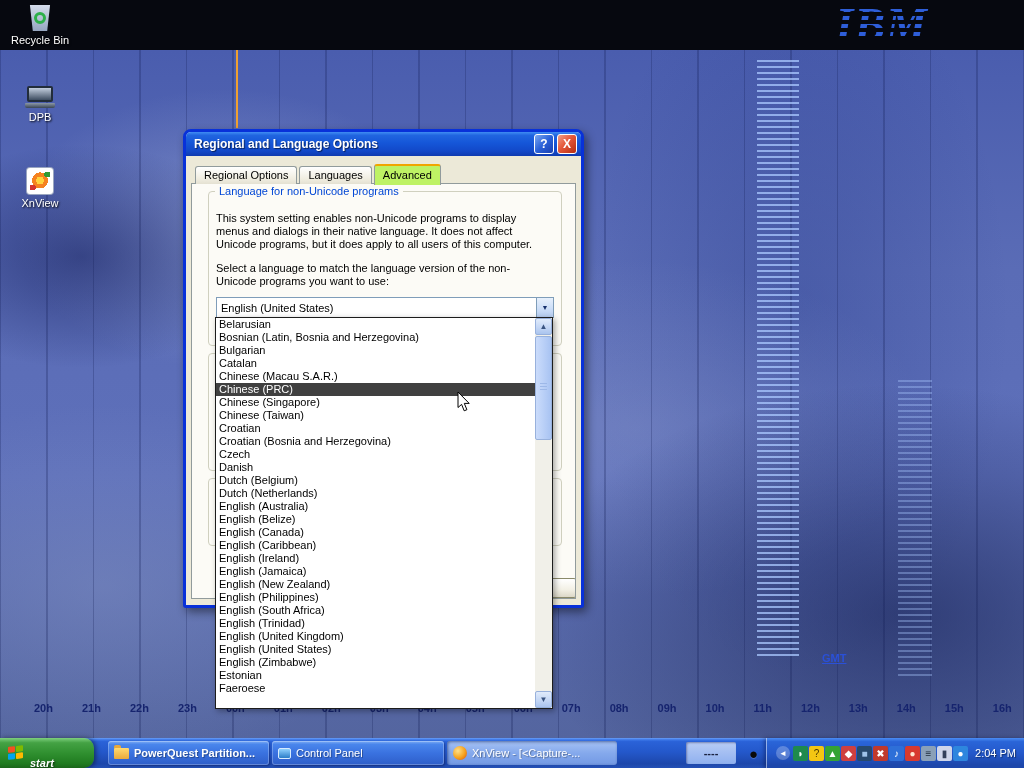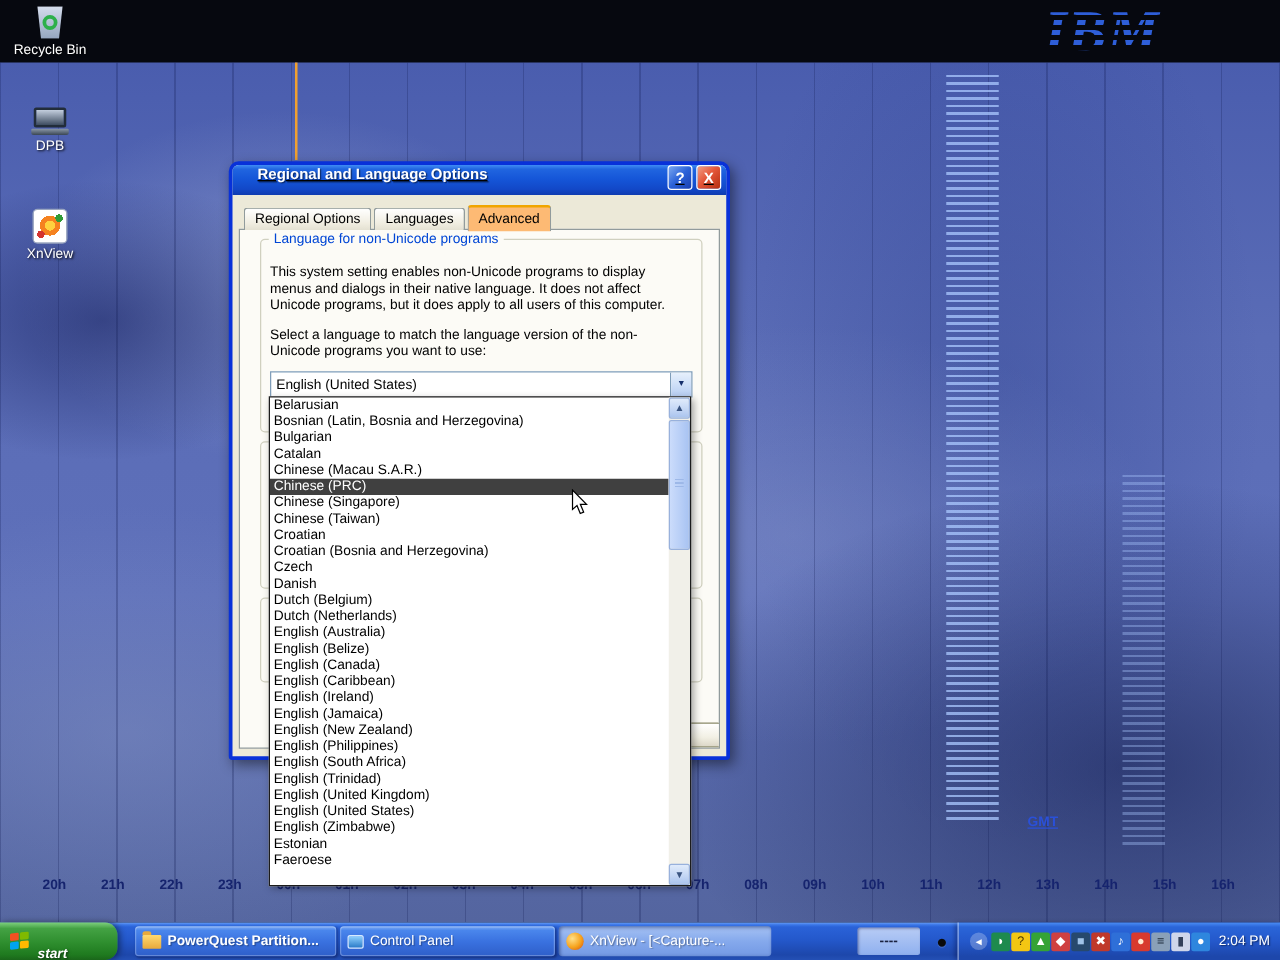--- a/index.html
+++ b/index.html
@@ -18,21 +18,21 @@
       radial-gradient(ellipse 300px 520px at 78% 38%, rgba(40,60,140,.35), rgba(40,60,140,0) 70%),
       linear-gradient(180deg, #4a5dae 0%, #5a6cb6 32%, #5e70ba 62%, #54659f 100%); }
   .tz-lines { position:absolute; inset:0; background:repeating-linear-gradient(90deg, rgba(15,25,80,.25) 0 1px, transparent 1px 46.5px); }
   .hatch { position:absolute; left:757px; top:10px; width:42px; height:600px;
     background:repeating-linear-gradient(180deg, rgba(170,200,255,.75) 0 2px, rgba(170,200,255,0) 2px 6px); }
   .hatch2 { position:absolute; left:898px; top:330px; width:34px; height:300px; opacity:.5;
     background:repeating-linear-gradient(180deg, rgba(170,200,255,.75) 0 2px, rgba(170,200,255,0) 2px 6px); }
   .orange-line { position:absolute; left:236px; top:0; width:2px; height:78px; background:#f0a030; }
   .gmt { position:absolute; left:822px; top:602px; color:#2a50d8; font-size:11px; font-weight:bold; text-decoration:underline; }
   .tz-row { position:absolute; left:0; right:0; top:652px; display:flex; justify-content:space-between;
-    padding:0 36px 0 34px; color:#16246e; font-size:11px; font-weight:bold; }
+    padding:0 12px 0 34px; color:#16246e; font-size:11px; font-weight:bold; }
 
   .ibm { position:absolute; right:96px; top:0px; font-family:"Liberation Serif", serif; font-weight:bold;
     font-style:italic; font-size:46px; color:#2e5ed8; letter-spacing:1px; line-height:50px; }
   .ibm-stripes { position:absolute; right:80px; top:0; width:140px; height:50px;
     background:repeating-linear-gradient(180deg, transparent 0 4px, #06080f 4px 8px); }
 
   
   .dicon { position:absolute; width:78px; text-align:center; color:#fff; font-size:11px; text-shadow:1px 1px 2px #000; }
   .dicon .art { margin:0 auto 3px auto; }
   .recycle-art { width:24px; height:26px; background:linear-gradient(#d4dcec, #95a6c0);
@@ -43,33 +43,33 @@
   .xn-art { width:26px; height:26px; background:
       radial-gradient(circle at 22% 75%, #d33430 0 3px, transparent 3px),
       radial-gradient(circle at 78% 25%, #2f9b35 0 3px, transparent 3px),
       radial-gradient(circle at 50% 48%, #ffd23e 0 4px, #f58220 4px 8px, transparent 8px),
       #fff;
     border-radius:3px; box-shadow:0 0 0 1px #9aa6c0; }
 
   
   .dialog { position:absolute; left:183px; top:129px; width:401px; height:479px; background:#ece9d8;
     border:3px solid #0831d9; border-radius:8px 8px 3px 3px; box-shadow:3px 4px 10px rgba(0,0,0,.45); z-index:10; }
-  .titlebar { height:24px; border-radius:5px 5px 0 0; display:flex; padding:0 4px 0 20px;
-    background:linear-gradient(180deg,#3f8cf3 0%,#2065e0 14%,#1556d8 46%,#1248c8 80%,#0f3bb0 100%);text-decoration:underline; }
+  .titlebar { height:24px; border-radius:5px 5px 0 0; display:flex; align-items:center; padding:0 4px 0 8px;
+    background:linear-gradient(180deg,#3f8cf3 0%,#2065e0 14%,#1556d8 46%,#1248c8 80%,#0f3bb0 100%); }
   .title-text { flex:1; color:#fff; font-weight:bold; font-size:12px; text-shadow:1px 1px 1px rgba(0,0,0,.55); }
   .tb-btn { width:20px; height:20px; margin-left:3px; border-radius:3px; border:1px solid #fff;
     display:flex; align-items:center; justify-content:center; color:#fff; font-weight:bold; font-size:12px; }
   .tb-help { background:linear-gradient(135deg,#7ba8f0 0%,#2a61d8 50%,#1a3fb0 100%); }
   .tb-close { background:linear-gradient(135deg,#f0a088 0%,#e5573a 45%,#b52d10 100%); }
 
   .tabs { position:absolute; left:9px; top:31px; height:21px; display:flex; align-items:flex-end; z-index:2; }
   .tab { height:18px; padding:2px 8px; font-size:11px; margin-right:2px; color:#000;
     background:linear-gradient(180deg,#ffffff,#f0ede0 70%,#e4e1d2); border:1px solid #919b9c;
     border-bottom:0; border-radius:3px 3px 0 0; }
-  .tab.active { height:21px; background:#fdba74; border-top:2px solid #f0a500; margin-bottom:-1px; padding-top:3px; }
+  .tab.active { height:21px; background:#bef264; border-top:2px solid #f0a500; margin-bottom:-1px; padding-top:3px; }
 
   .panel { position:absolute; left:5px; right:5px; top:51px; bottom:6px; background:#fcfbf6;
     border:1px solid #919b9c; overflow:hidden; }
   .group { position:absolute; border:1px solid #d0d0bf; border-radius:4px; }
   .group1 { left:16px; top:7px; width:354px; height:155px; }
   .group2 { left:16px; top:169px; width:354px; height:118px; }
   .group3 { left:16px; top:294px; width:354px; height:68px; }
   .group-title { position:absolute; top:-7px; left:6px; background:#fcfbf6; padding:0 4px; color:#0046d5; font-size:11px; white-space:nowrap; }
   .desc { position:absolute; font-size:11px; line-height:13px; color:#000; width:334px; left:24px; }
   .desc1 { top:28px; }

